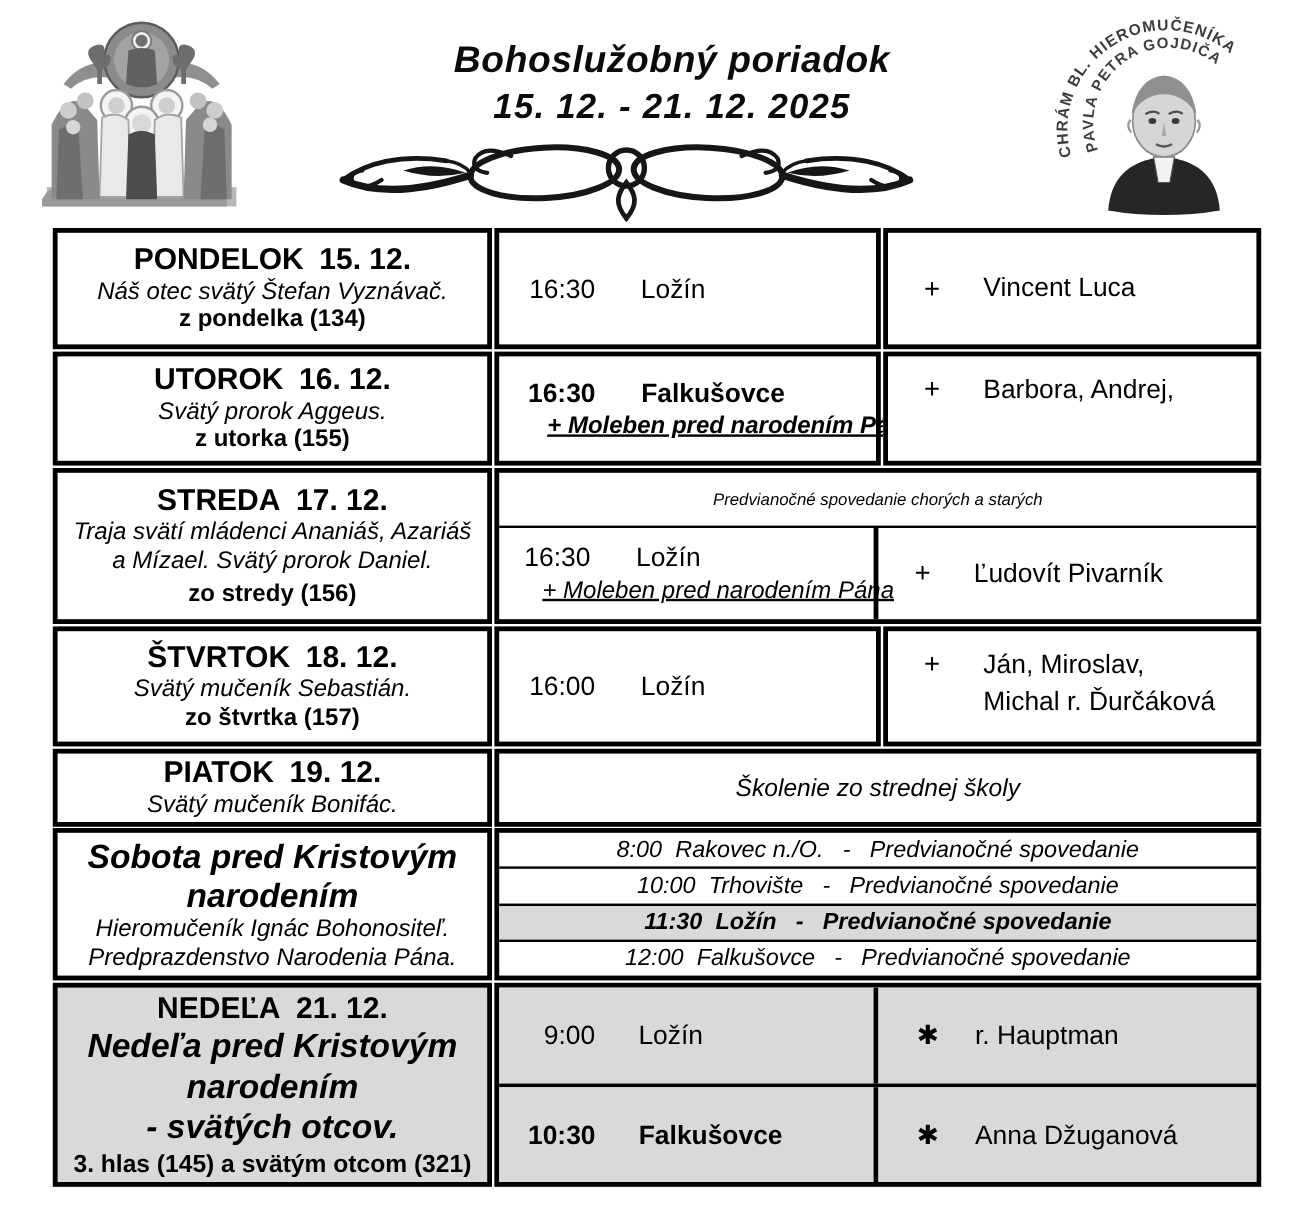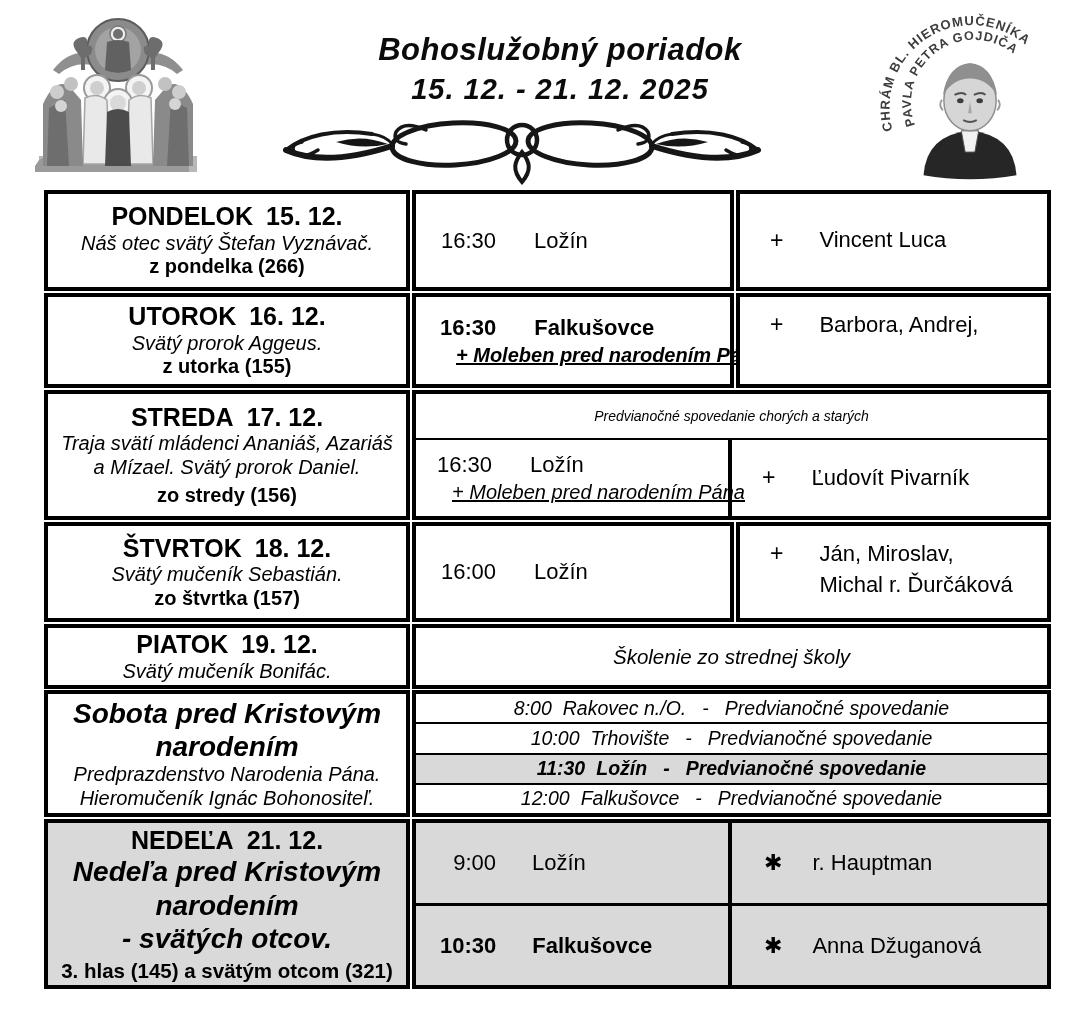--- a/index.html
+++ b/index.html
@@ -192,21 +192,21 @@
 
   <div class="sched">
 
     <div class="trow r1">
       <div class="cell daycell">
         <div class="day-title">
           <span>PONDELOK</span>
           <span>15. 12.</span>
         </div>
         <div class="feast">Náš otec svätý Štefan Vyznávač.</div>
-        <div class="rubric">z pondelka (266)</div>
+        <div class="rubric">z pondelka (134)</div>
       </div>
       <div class="cell service">
         <div class="service-main">
           <span class="time">16:30</span>
           <span>Ložín</span>
         </div>
       </div>
       <div class="cell intent">
         <span class="sym">+</span>
         <span class="names">Vincent Luca</span>
@@ -300,22 +300,22 @@
         <div class="feast">Svätý mučeník Bonifác.</div>
       </div>
       <div class="cell banner-center span23">
         <span>Školenie zo strednej školy</span>
       </div>
     </div>
 
     <div class="trow r6">
       <div class="cell daycell">
         <div class="feast-bi">Sobota pred Kristovým narodením</div>
+        <div class="feast">Hieromučeník Ignác Bohonositeľ.</div>
         <div class="feast">Predprazdenstvo Narodenia Pána.</div>
-        <div class="feast">Hieromučeník Ignác Bohonositeľ.</div>
       </div>
       <div class="cell stack span23">
         <div class="entry">
           <span>8:00</span>
           <span>Rakovec n./O.</span>
           <span class="dash">-</span>
           <span>Predvianočné spovedanie</span>
         </div>
         <div class="entry">
           <span>10:00</span>

